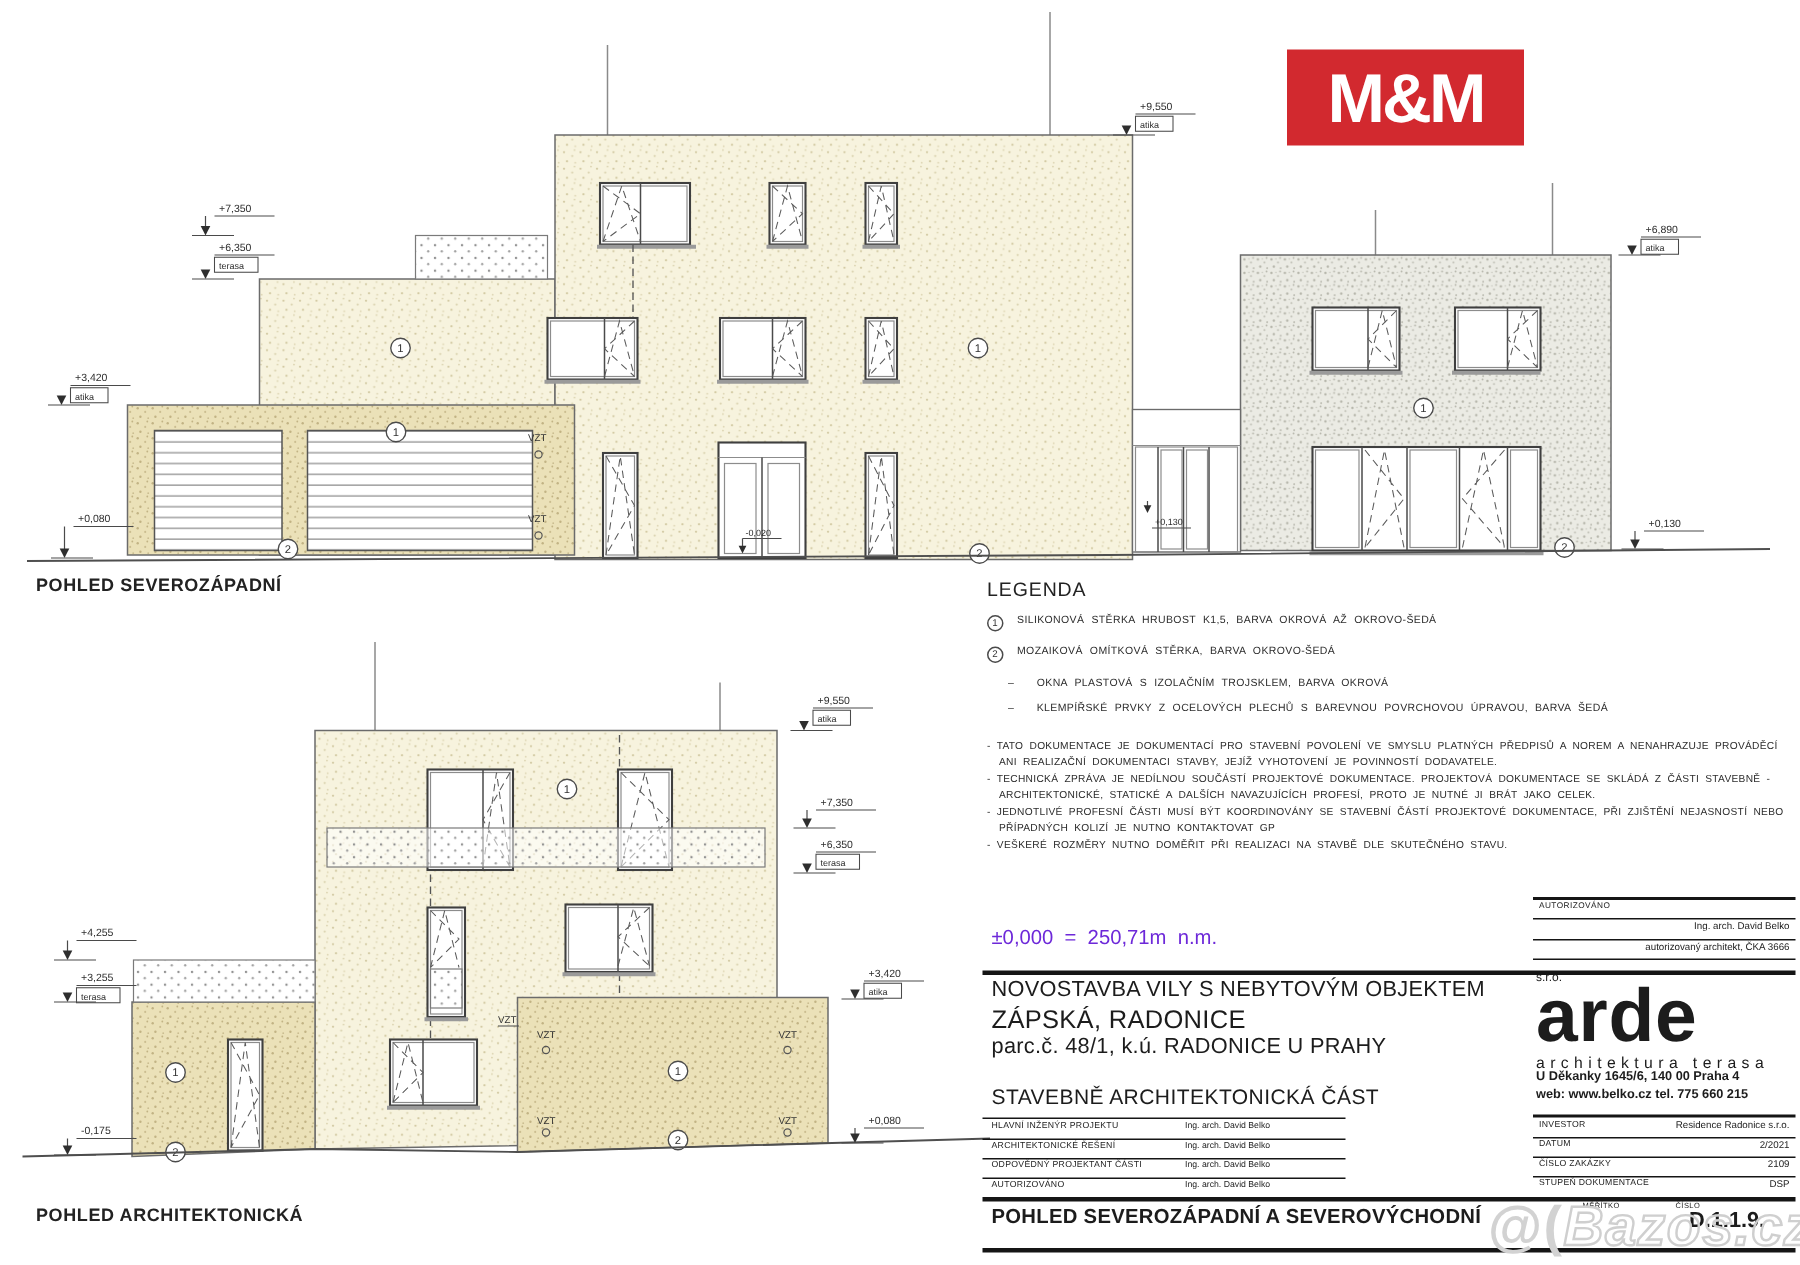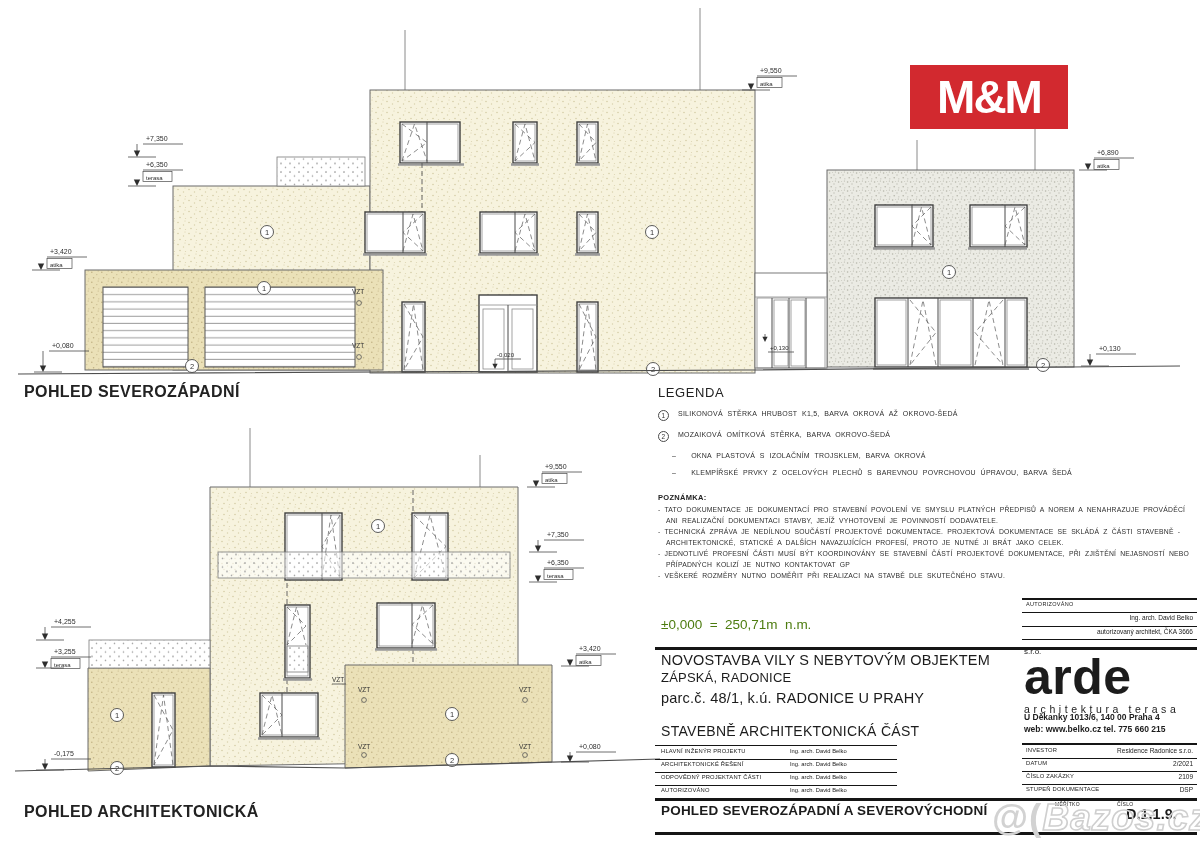--- a/index.html
+++ b/index.html
@@ -25,26 +25,26 @@
   .mark-c { fill:#fff; stroke:#4a4a4a; stroke-width:.9; }
   .mark-t { font-family:"Liberation Sans",sans-serif; font-size:7.5px; fill:#333; text-anchor:middle; }
   .vzt    { font-family:"Liberation Sans",sans-serif; font-size:6.5px; fill:#333; }
   .vzt-c  { fill:none; stroke:#555; stroke-width:.8; }
   .flue   { stroke:#8a8a8a; stroke-width:1; }
   .refdash{ stroke:#555; stroke-width:.9; stroke-dasharray:5 3; }
   .ground { stroke:#4f4f4f; stroke-width:1.2; fill:none; }
   .railbox{ fill:none; stroke:#7a7a7a; stroke-width:.8; }
 
   
-  .view-title { position:absolute; font-size:16px; font-weight:bold; letter-spacing:.4px; color:#222; }
+  .view-title { position:absolute; font-size:12px; font-weight:bold; letter-spacing:.4px; color:#222; }
   #v1-title { left:24px; top:383px; }
   #v2-title { left:24px; top:803px; }
 
   
-  .mm { position:absolute; left:910px; top:33px; width:192px; height:89px;margin-top:32px; }
+  .mm { position:absolute; left:858px; top:33px; width:192px; height:89px; }
   .mm-red { position:absolute; left:0; top:0; width:158px; height:64px; background:#d2292f;
             color:#fff; display:flex; align-items:center; justify-content:center;
             font-size:46px; font-weight:bold; letter-spacing:-2px; }
   .mm-blue { position:absolute; left:4px; top:64px; width:185px; height:24px; background:#2ba4dd;
              color:#fff; font-size:15px; font-weight:bold; letter-spacing:8px;
              display:flex; align-items:center; padding-left:13px; }
 
   
   .legend { position:absolute; left:658px; top:385px; width:527px; }
   .legend-title { font-size:13px; letter-spacing:.6px; color:#222; margin-bottom:10px; }
@@ -61,23 +61,23 @@
   .note { font-size:6.8px; line-height:1.55; letter-spacing:.2px; word-spacing:2px;
           color:#2d2d2d; padding-left:8px; text-indent:-8px; margin-bottom:1px; }
 
   
   .tb { position:absolute; left:655px; top:595px; width:542px; height:241px; }
   .tb .ln { position:absolute; background:#151515; }
   .tb-text { position:absolute; white-space:nowrap; }
   .t-auth-label { left:371px; top:6px;  font-size:5.5px; letter-spacing:.3px; }
   .t-auth-name  { left:371px; top:19px; width:167px; text-align:right; font-size:6.5px; }
   .t-auth-cert  { left:371px; top:33px; width:167px; text-align:right; font-size:6.5px; }
-  .t-datum  { left:6px;  top:22px; font-size:13.5px; white-space:pre; color:#4d7c0f; }
+  .t-datum  { left:6px;  top:22px; font-size:13.5px; white-space:pre; color:#6d28d9; }
   .t-line1  { left:6px;  top:57px;  font-size:14.5px; letter-spacing:.2px; }
-  .t-line2  { left:6px;  top:75px;  font-size:13px; letter-spacing:.2px; }
+  .t-line2  { left:6px;  top:75px;  font-size:17px; letter-spacing:.2px; }
   .t-line3  { left:6px;  top:95px;  font-size:14.5px; letter-spacing:.2px; }
   .t-part   { left:6px;  top:128px; font-size:14px; letter-spacing:.3px; }
   .role-label { font-size:5.8px; letter-spacing:.2px; }
   .role-value { font-size:5.8px; }
   .meta-label { font-size:5.8px; letter-spacing:.2px; }
   .meta-value { font-size:6.5px; text-align:right; }
   .arde-wrap { position:absolute; left:369px; top:53px; width:171px; text-align:left; line-height:1; }
   .arde-sro  { display:block; font-size:8px; margin-right:2px; }
   .arde-name { display:block; font-size:50px; font-weight:bold; letter-spacing:.5px; margin-top:-4px; }
   .arde-tag  { display:block; font-size:10.5px; letter-spacing:3.6px; margin-top:2px; white-space:nowrap; }
@@ -527,21 +527,20 @@
       <span class="dash">–</span>
       <span>OKNA PLASTOVÁ S IZOLAČNÍM TROJSKLEM, BARVA OKROVÁ</span>
     </div>
     <div class="legend-row legend-dash">
       <span class="dash">–</span>
       <span>KLEMPÍŘSKÉ PRVKY Z OCELOVÝCH PLECHŮ S BAREVNOU POVRCHOVOU ÚPRAVOU, BARVA ŠEDÁ</span>
     </div>
   </div>
 
   <div class="notes">
-    <div class="notes-title">POZNÁMKA:</div>
     <div class="note">- TATO DOKUMENTACE JE DOKUMENTACÍ PRO STAVEBNÍ POVOLENÍ VE SMYSLU PLATNÝCH PŘEDPISŮ A NOREM A NENAHRAZUJE PROVÁDĚCÍ ANI REALIZAČNÍ DOKUMENTACI STAVBY, JEJÍŽ VYHOTOVENÍ JE POVINNOSTÍ DODAVATELE.</div>
     <div class="note">- TECHNICKÁ ZPRÁVA JE NEDÍLNOU SOUČÁSTÍ PROJEKTOVÉ DOKUMENTACE. PROJEKTOVÁ DOKUMENTACE SE SKLÁDÁ Z ČÁSTI STAVEBNĚ - ARCHITEKTONICKÉ, STATICKÉ A DALŠÍCH NAVAZUJÍCÍCH PROFESÍ, PROTO JE NUTNÉ JI BRÁT JAKO CELEK.</div>
     <div class="note">- JEDNOTLIVÉ PROFESNÍ ČÁSTI MUSÍ BÝT KOORDINOVÁNY SE STAVEBNÍ ČÁSTÍ PROJEKTOVÉ DOKUMENTACE, PŘI ZJIŠTĚNÍ NEJASNOSTÍ NEBO PŘÍPADNÝCH KOLIZÍ JE NUTNO KONTAKTOVAT GP</div>
     <div class="note">- VEŠKERÉ ROZMĚRY NUTNO DOMĚŘIT PŘI REALIZACI NA STAVBĚ DLE SKUTEČNÉHO STAVU.</div>
   </div>
 
   <div class="tb">
 
     <div class="ln" style="left:367px; top:3px;  width:175px; height:2px;"></div>
     <div class="ln" style="left:367px; top:17px; width:175px; height:1px;"></div>
@@ -578,21 +577,21 @@
     <div class="tb-text role-value" style="left:135px;top:179px;">Ing. arch. David Belko</div>
     <div class="tb-text role-label" style="left:6px;top:192px;">AUTORIZOVÁNO</div>
     <div class="tb-text role-value" style="left:135px;top:192px;">Ing. arch. David Belko</div>
 
     <div class="arde-wrap">
       <span class="arde-sro">s.r.o.</span>
       <span class="arde-name">arde</span>
       <span class="arde-tag">architektura terasa</span>
     </div>
     <div class="arde-addr">
-      <div>U Děkanky 1013/6, 140 00 Praha 4</div>
+      <div>U Děkanky 1645/6, 140 00 Praha 4</div>
       <div>web: www.belko.cz  tel. 775 660 215</div>
     </div>
 
     <div class="tb-text meta-label" style="left:371px;top:152px;">INVESTOR</div>
     <div class="tb-text meta-value" style="left:371px;top:152px;width:167px;">Residence Radonice s.r.o.</div>
     <div class="tb-text meta-label" style="left:371px;top:165px;">DATUM</div>
     <div class="tb-text meta-value" style="left:371px;top:165px;width:167px;">2/2021</div>
     <div class="tb-text meta-label" style="left:371px;top:178px;">ČÍSLO ZAKÁZKY</div>
     <div class="tb-text meta-value" style="left:371px;top:178px;width:167px;">2109</div>
     <div class="tb-text meta-label" style="left:371px;top:191px;">STUPEŇ DOKUMENTACE</div>

